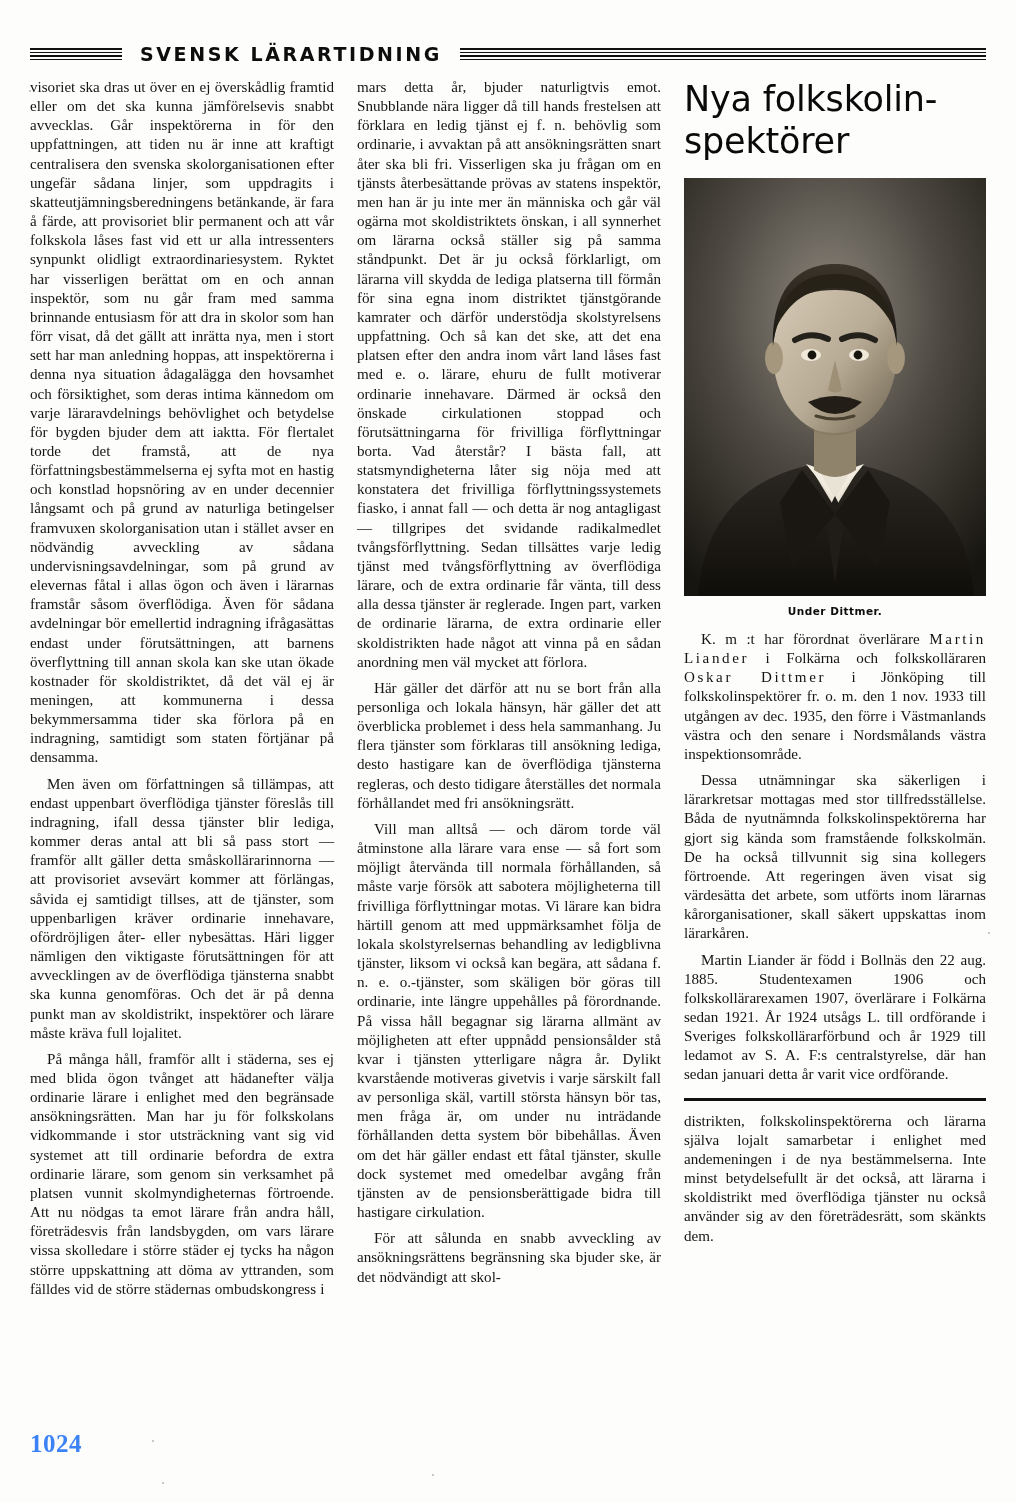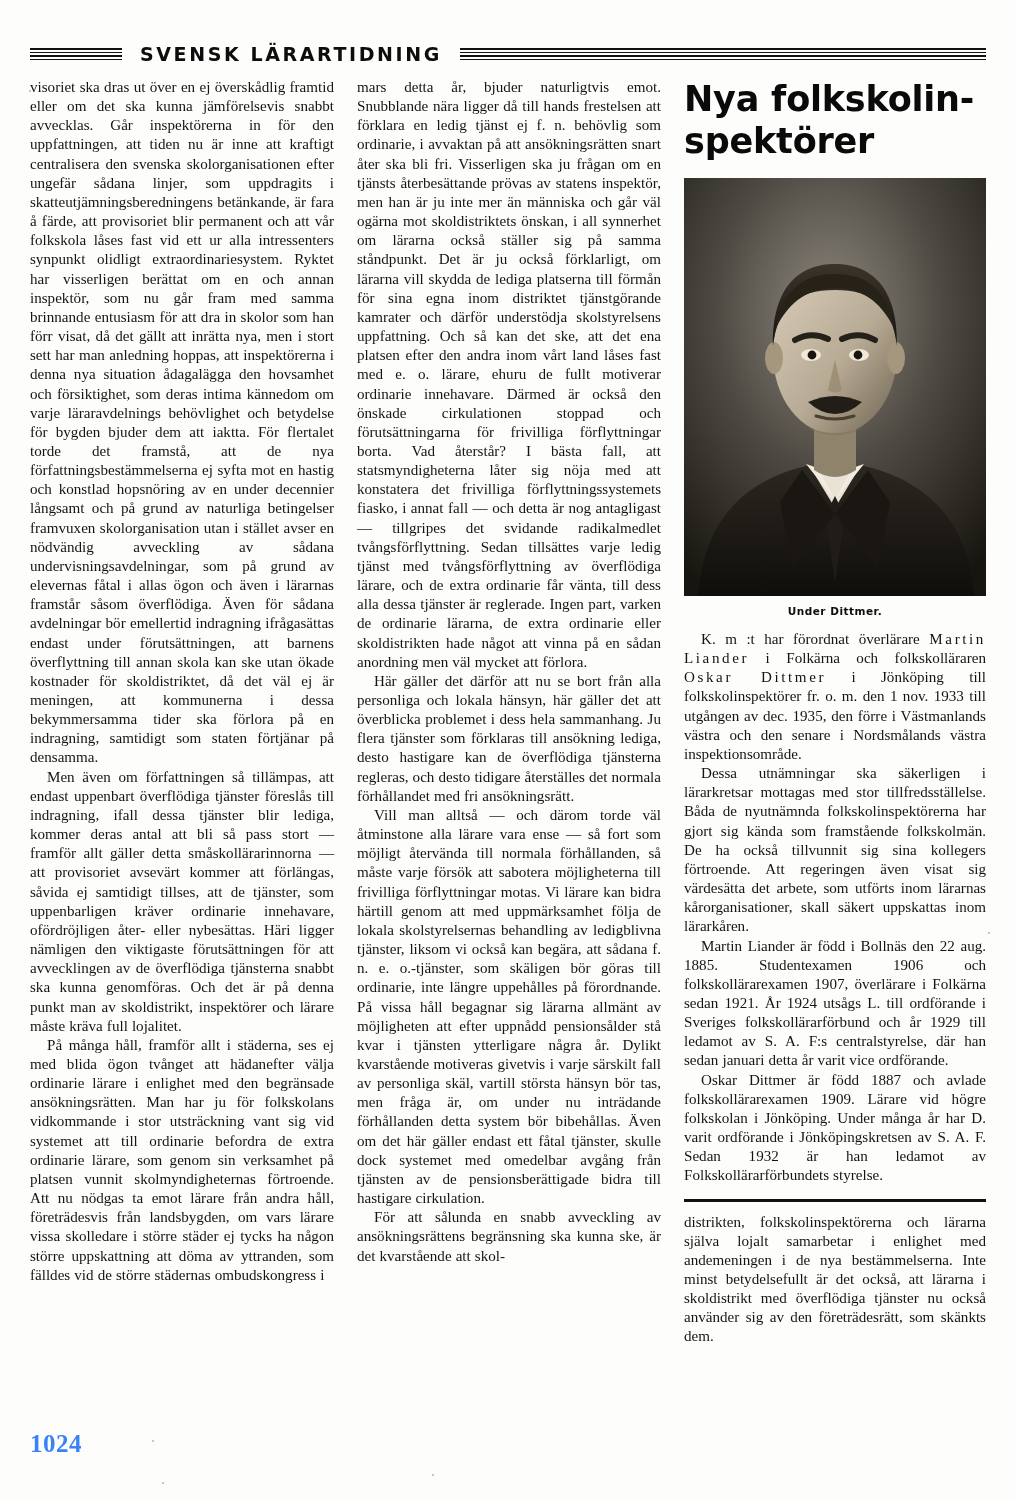--- a/index.html
+++ b/index.html
@@ -65,26 +65,26 @@
 
   .bodytext p {
     margin: 0;
     font-size: 15.1px;
     line-height: 19.15px;
     text-align: justify;
     text-justify: inter-word;
     hyphens: manual;
     word-spacing: 0.3px;
   }
-  .bodytext p.indent { text-indent: 17px; }
+  .bodytext p.indent { text-indent: 17px; margin-top: 7px; }
 
   
   .headline {
     font-family: "DejaVu Sans", sans-serif;
-    font-weight: 700;
+    font-weight: 400;
     font-size: 35px;
     line-height: 42px;
     letter-spacing: -0.2px;
     color: #0a0a0a;
     margin: 0 0 16px 0;
   }
 
   
   .photo-wrap { margin: 0 0 6px 0; }
   .photo {
@@ -161,21 +161,21 @@
     <div class="col bodytext">
       <p>visoriet ska dras ut över en ej överskådlig framtid eller om det ska kunna jämförelsevis snabbt avvecklas. Går inspektörerna in för den uppfattningen, att tiden nu är inne att kraftigt centralisera den svenska skolorganisationen efter ungefär sådana linjer, som uppdragits i skatteutjämningsberedningens betänkande, är fara å färde, att provisoriet blir permanent och att vår folkskola låses fast vid ett ur alla intressenters synpunkt olidligt extraordinariesystem. Ryktet har visserligen berättat om en och annan inspektör, som nu går fram med samma brinnande entusiasm för att dra in skolor som han förr visat, då det gällt att inrätta nya, men i stort sett har man anledning hoppas, att inspektörerna i denna nya situation ådagalägga den hovsamhet och försiktighet, som deras intima kännedom om varje läraravdelnings behövlighet och betydelse för bygden bjuder dem att iaktta. För flertalet torde det framstå, att de nya författningsbestämmelserna ej syfta mot en hastig och konstlad hopsnöring av en under decennier långsamt och på grund av naturliga betingelser framvuxen skolorganisation utan i stället avser en nödvändig avveckling av sådana undervisningsavdelningar, som på grund av elevernas fåtal i allas ögon och även i lärarnas framstår såsom överflödiga. Även för sådana avdelningar bör emellertid indragning ifrågasättas endast under förutsättningen, att barnens överflyttning till annan skola kan ske utan ökade kostnader för skoldistriktet, då det väl ej är meningen, att kommunerna i dessa bekymmersamma tider ska förlora på en indragning, samtidigt som staten förtjänar på densamma.</p>
       <p class="indent">Men även om författningen så tillämpas, att endast uppenbart överflödiga tjänster föreslås till indragning, ifall dessa tjänster blir lediga, kommer deras antal att bli så pass stort — framför allt gäller detta småskollärarinnorna — att provisoriet avsevärt kommer att förlängas, såvida ej samtidigt tillses, att de tjänster, som uppenbarligen kräver ordinarie innehavare, ofördröjligen åter- eller nybesättas. Häri ligger nämligen den viktigaste förutsättningen för att avvecklingen av de överflödiga tjänsterna snabbt ska kunna genomföras. Och det är på denna punkt man av skoldistrikt, inspektörer och lärare måste kräva full lojalitet.</p>
       <p class="indent">På många håll, framför allt i städerna, ses ej med blida ögon tvånget att hädanefter välja ordinarie lärare i enlighet med den begränsade ansökningsrätten. Man har ju för folkskolans vidkommande i stor utsträckning vant sig vid systemet att till ordinarie befordra de extra ordinarie lärare, som genom sin verksamhet på platsen vunnit skolmyndigheternas förtroende. Att nu nödgas ta emot lärare från andra håll, företrädesvis från landsbygden, om vars lärare vissa skolledare i större städer ej tycks ha någon större uppskattning att döma av yttranden, som fälldes vid de större städernas ombudskongress i</p>
     </div>
 
     <div class="col bodytext">
       <p>mars detta år, bjuder naturligtvis emot. Snubblande nära ligger då till hands frestelsen att förklara en ledig tjänst ej f. n. behövlig som ordinarie, i avvaktan på att ansökningsrätten snart åter ska bli fri. Visserligen ska ju frågan om en tjänsts återbesättande prövas av statens inspektör, men han är ju inte mer än människa och går väl ogärna mot skoldistriktets önskan, i all synnerhet om lärarna också ställer sig på samma ståndpunkt. Det är ju också förklarligt, om lärarna vill skydda de lediga platserna till förmån för sina egna inom distriktet tjänstgörande kamrater och därför understödja skolstyrelsens uppfattning. Och så kan det ske, att det ena platsen efter den andra inom vårt land låses fast med e. o. lärare, ehuru de fullt motiverar ordinarie innehavare. Därmed är också den önskade cirkulationen stoppad och förutsättningarna för frivilliga förflyttningar borta. Vad återstår? I bästa fall, att statsmyndigheterna låter sig nöja med att konstatera det frivilliga förflyttningssystemets fiasko, i annat fall — och detta är nog antagligast — tillgripes det svidande radikalmedlet tvångsförflyttning. Sedan tillsättes varje ledig tjänst med tvångsförflyttning av överflödiga lärare, och de extra ordinarie får vänta, till dess alla dessa tjänster är reglerade. Ingen part, varken de ordinarie lärarna, de extra ordinarie eller skoldistrikten hade något att vinna på en sådan anordning men väl mycket att förlora.</p>
       <p class="indent">Här gäller det därför att nu se bort från alla personliga och lokala hänsyn, här gäller det att överblicka problemet i dess hela sammanhang. Ju flera tjänster som förklaras till ansökning lediga, desto hastigare kan de överflödiga tjänsterna regleras, och desto tidigare återställes det normala förhållandet med fri ansökningsrätt.</p>
       <p class="indent">Vill man alltså — och därom torde väl åtminstone alla lärare vara ense — så fort som möjligt återvända till normala förhållanden, så måste varje försök att sabotera möjligheterna till frivilliga förflyttningar motas. Vi lärare kan bidra härtill genom att med uppmärksamhet följa de lokala skolstyrelsernas behandling av ledigblivna tjänster, liksom vi också kan begära, att sådana f. n. e. o.-tjänster, som skäligen bör göras till ordinarie, inte längre uppehålles på förordnande. På vissa håll begagnar sig lärarna allmänt av möjligheten att efter uppnådd pensionsålder stå kvar i tjänsten ytterligare några år. Dylikt kvarstående motiveras givetvis i varje särskilt fall av personliga skäl, vartill största hänsyn bör tas, men fråga är, om under nu inträdande förhållanden detta system bör bibehållas. Även om det här gäller endast ett fåtal tjänster, skulle dock systemet med omedelbar avgång från tjänsten av de pensionsberättigade bidra till hastigare cirkulation.</p>
-      <p class="indent">För att sålunda en snabb avveckling av ansökningsrättens begränsning ska kunna ske, är det kvarstående att skol-</p>
+      <p class="indent">För att sålunda en snabb avveckling av ansökningsrättens begränsning ska bjuder ske, är det nödvändigt att skol-</p>
     </div>
 
     <div class="col-3 bodytext">
 
       <h1 class="headline">Nya folkskolin-spektörer</h1>
 
       <div class="photo-wrap">
         <svg class="photo" viewBox="0 0 302 418" preserveAspectRatio="none">
           <defs>
             <radialGradient id="bgGrad" cx="48%" cy="32%" r="78%">
@@ -242,21 +242,20 @@
       </div>
 
       <div class="photo-caption">Under Dittmer.</div>
 
       <p class="indent">
         <span>K. m :t har förordnat överlärare </span><span class="spaced">Martin Liander</span><span> i Folkärna och folkskolläraren </span><span class="spaced">Oskar Dittmer</span><span> i Jönköping till folkskolinspektörer fr. o. m. den 1 nov. 1933 till utgången av dec. 1935, den förre i Västmanlands västra och den senare i Nordsmålands västra inspektionsområde.</span>
       </p>
 
       <p class="indent">Dessa utnämningar ska säkerligen i lärarkretsar mottagas med stor tillfredsställelse. Båda de nyutnämnda folkskolinspektörerna har gjort sig kända som framstående folkskolmän. De ha också tillvunnit sig sina kollegers förtroende. Att regeringen även visat sig värdesätta det arbete, som utförts inom lärarnas kårorganisationer, skall säkert uppskattas inom lärarkåren.</p>
       <p class="indent">Martin Liander är född i Bollnäs den 22 aug. 1885. Studentexamen 1906 och folkskollärarexamen 1907, överlärare i Folkärna sedan 1921. År 1924 utsågs L. till ordförande i Sveriges folkskollärarförbund och år 1929 till ledamot av S. A. F:s centralstyrelse, där han sedan januari detta år varit vice ordförande.</p>
-      <p class="indent">Oskar Dittmer är född 1887 och avlade folkskollärarexamen 1909. Lärare vid högre folkskolan i Jönköping. Under många år har D. varit ordförande i Jönköpingskretsen av S. A. F. Sedan 1932 är han ledamot av Folkskollärarförbundets styrelse.</p>
 
       <hr class="section-rule">
 
       <p>distrikten, folkskolinspektörerna och lärarna själva lojalt samarbetar i enlighet med andemeningen i de nya bestämmelserna. Inte minst betydelsefullt är det också, att lärarna i skoldistrikt med överflödiga tjänster nu också använder sig av den företrädesrätt, som skänkts dem.</p>
     </div>
   </div>
 
   <div class="folio">1024</div>
 
   <div class="speck" style="left:152px; top:1440px;"></div>

